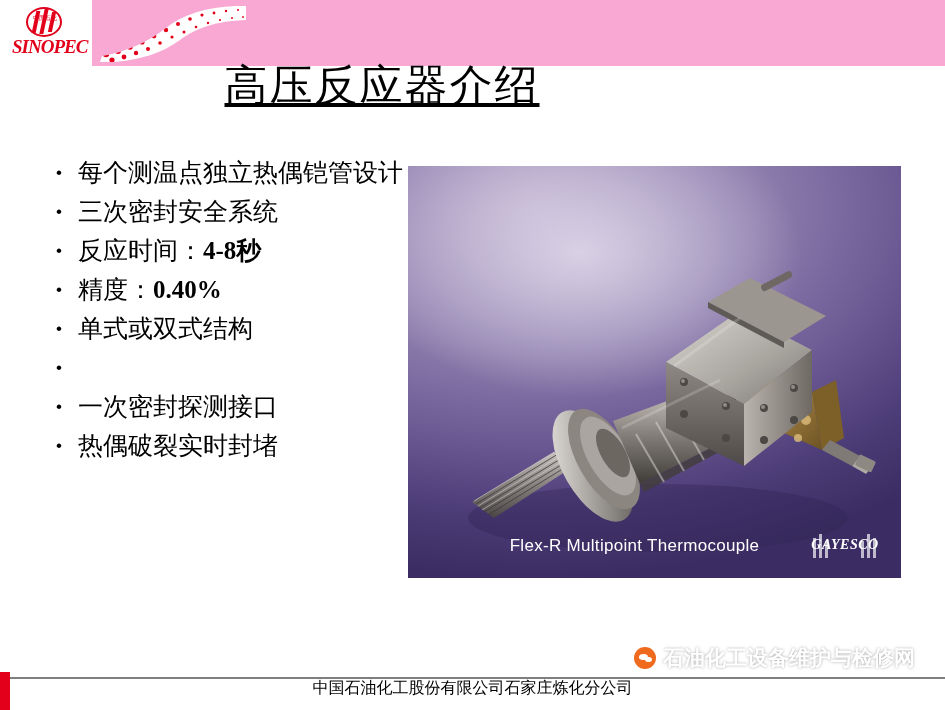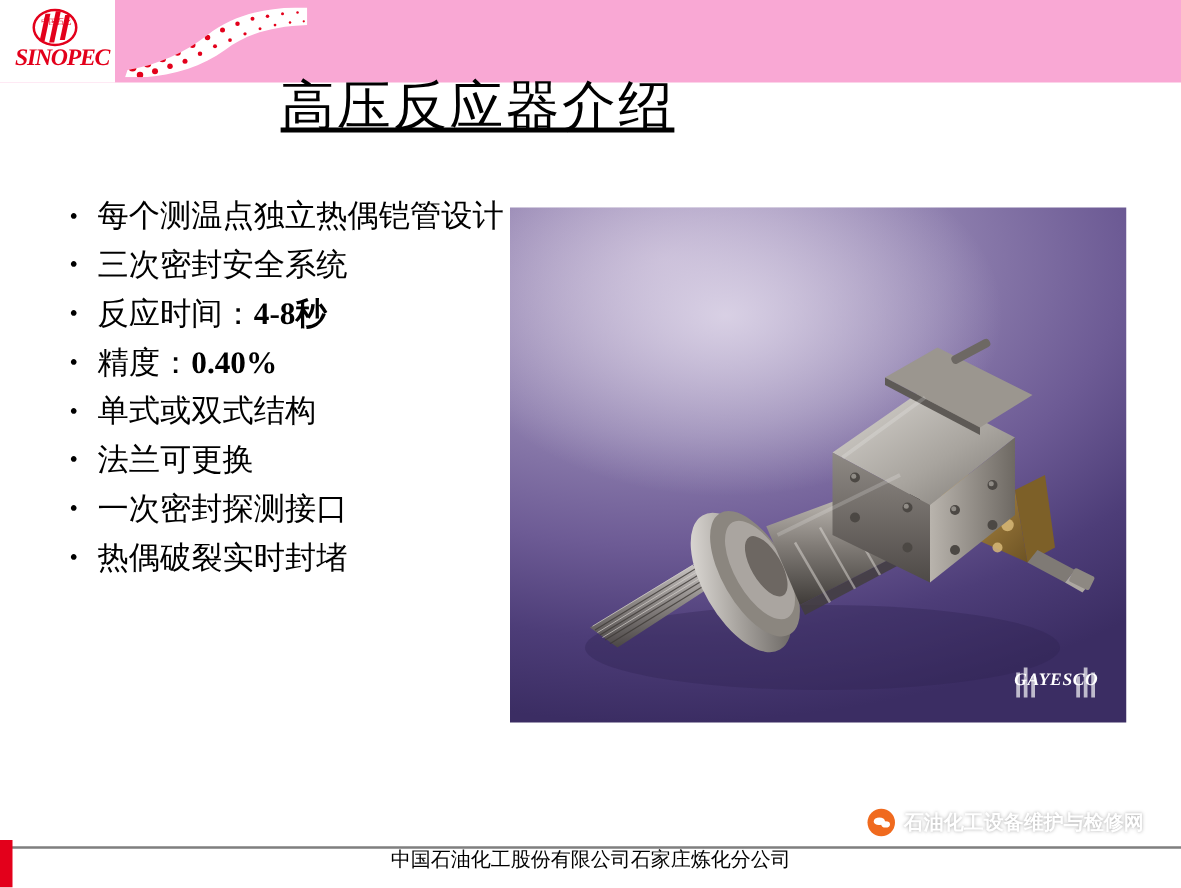--- a/index.html
+++ b/index.html
@@ -261,21 +261,21 @@
   .wm-badge::after {
     content: "";
     position: absolute;
     left: 11px; top: 10px;
     width: 7px; height: 5px;
     border-radius: 50%;
     background: #ffffff;
   }
   .wm-text {
     font-family: "DejaVu Sans", "Liberation Sans", sans-serif;
-    font-size: 16px;
+    font-size: 21px;
     font-weight: bold;
     color: #ffffff;
     text-shadow: 0 0 3px rgba(0,0,0,0.35);
     white-space: nowrap;
   }
 </style>
 </head>
 <body>
 
 <div class="header-band">
@@ -348,21 +348,20 @@
   <div class="bullet-row">
     <span class="bullet-dot">•</span>
     <span class="bullet-text"><span>精度：</span><b>0.40%</b></span>
   </div>
   <div class="bullet-row">
     <span class="bullet-dot">•</span>
     <span class="bullet-text"><span>单式或双式结构</span><b></b></span>
   </div>
   <div class="bullet-row">
     <span class="bullet-dot">•</span>
-    <span class="bullet-text"><span>法兰可更换</span><b></b></span>
   </div>
   <div class="bullet-row">
     <span class="bullet-dot">•</span>
     <span class="bullet-text"><span>一次密封探测接口</span><b></b></span>
   </div>
   <div class="bullet-row">
     <span class="bullet-dot">•</span>
     <span class="bullet-text"><span>热偶破裂实时封堵</span><b></b></span>
   </div>
 </div>
@@ -493,20 +492,21 @@
       <polygon points="444,300 452,290 466,298 458,308" fill="#adA8a2"></polygon>
       <rect x="452" y="288" width="18" height="12" rx="2" fill="#8d8882" transform="rotate(26 452 288)"></rect>
     </g>
 
     <g stroke="#ffffff" opacity="0.18" stroke-width="3" fill="none">
       <path d="M214,262 L312,214"></path>
       <path d="M266,200 L332,152"></path>
     </g>
   </svg>
 
+  <div class="photo-caption">Flex-R Multipoint Thermocouple</div>
 
   <div class="photo-logo">
     <svg class="pl-bars" viewBox="0 0 68 30">
       <g fill="#ffffff" opacity="0.9">
         <rect x="2" y="8" width="3" height="20"></rect>
         <rect x="8" y="4" width="3" height="24"></rect>
         <rect x="14" y="11" width="3" height="17"></rect>
         <rect x="50" y="11" width="3" height="17"></rect>
         <rect x="56" y="4" width="3" height="24"></rect>
         <rect x="62" y="8" width="3" height="20"></rect>

